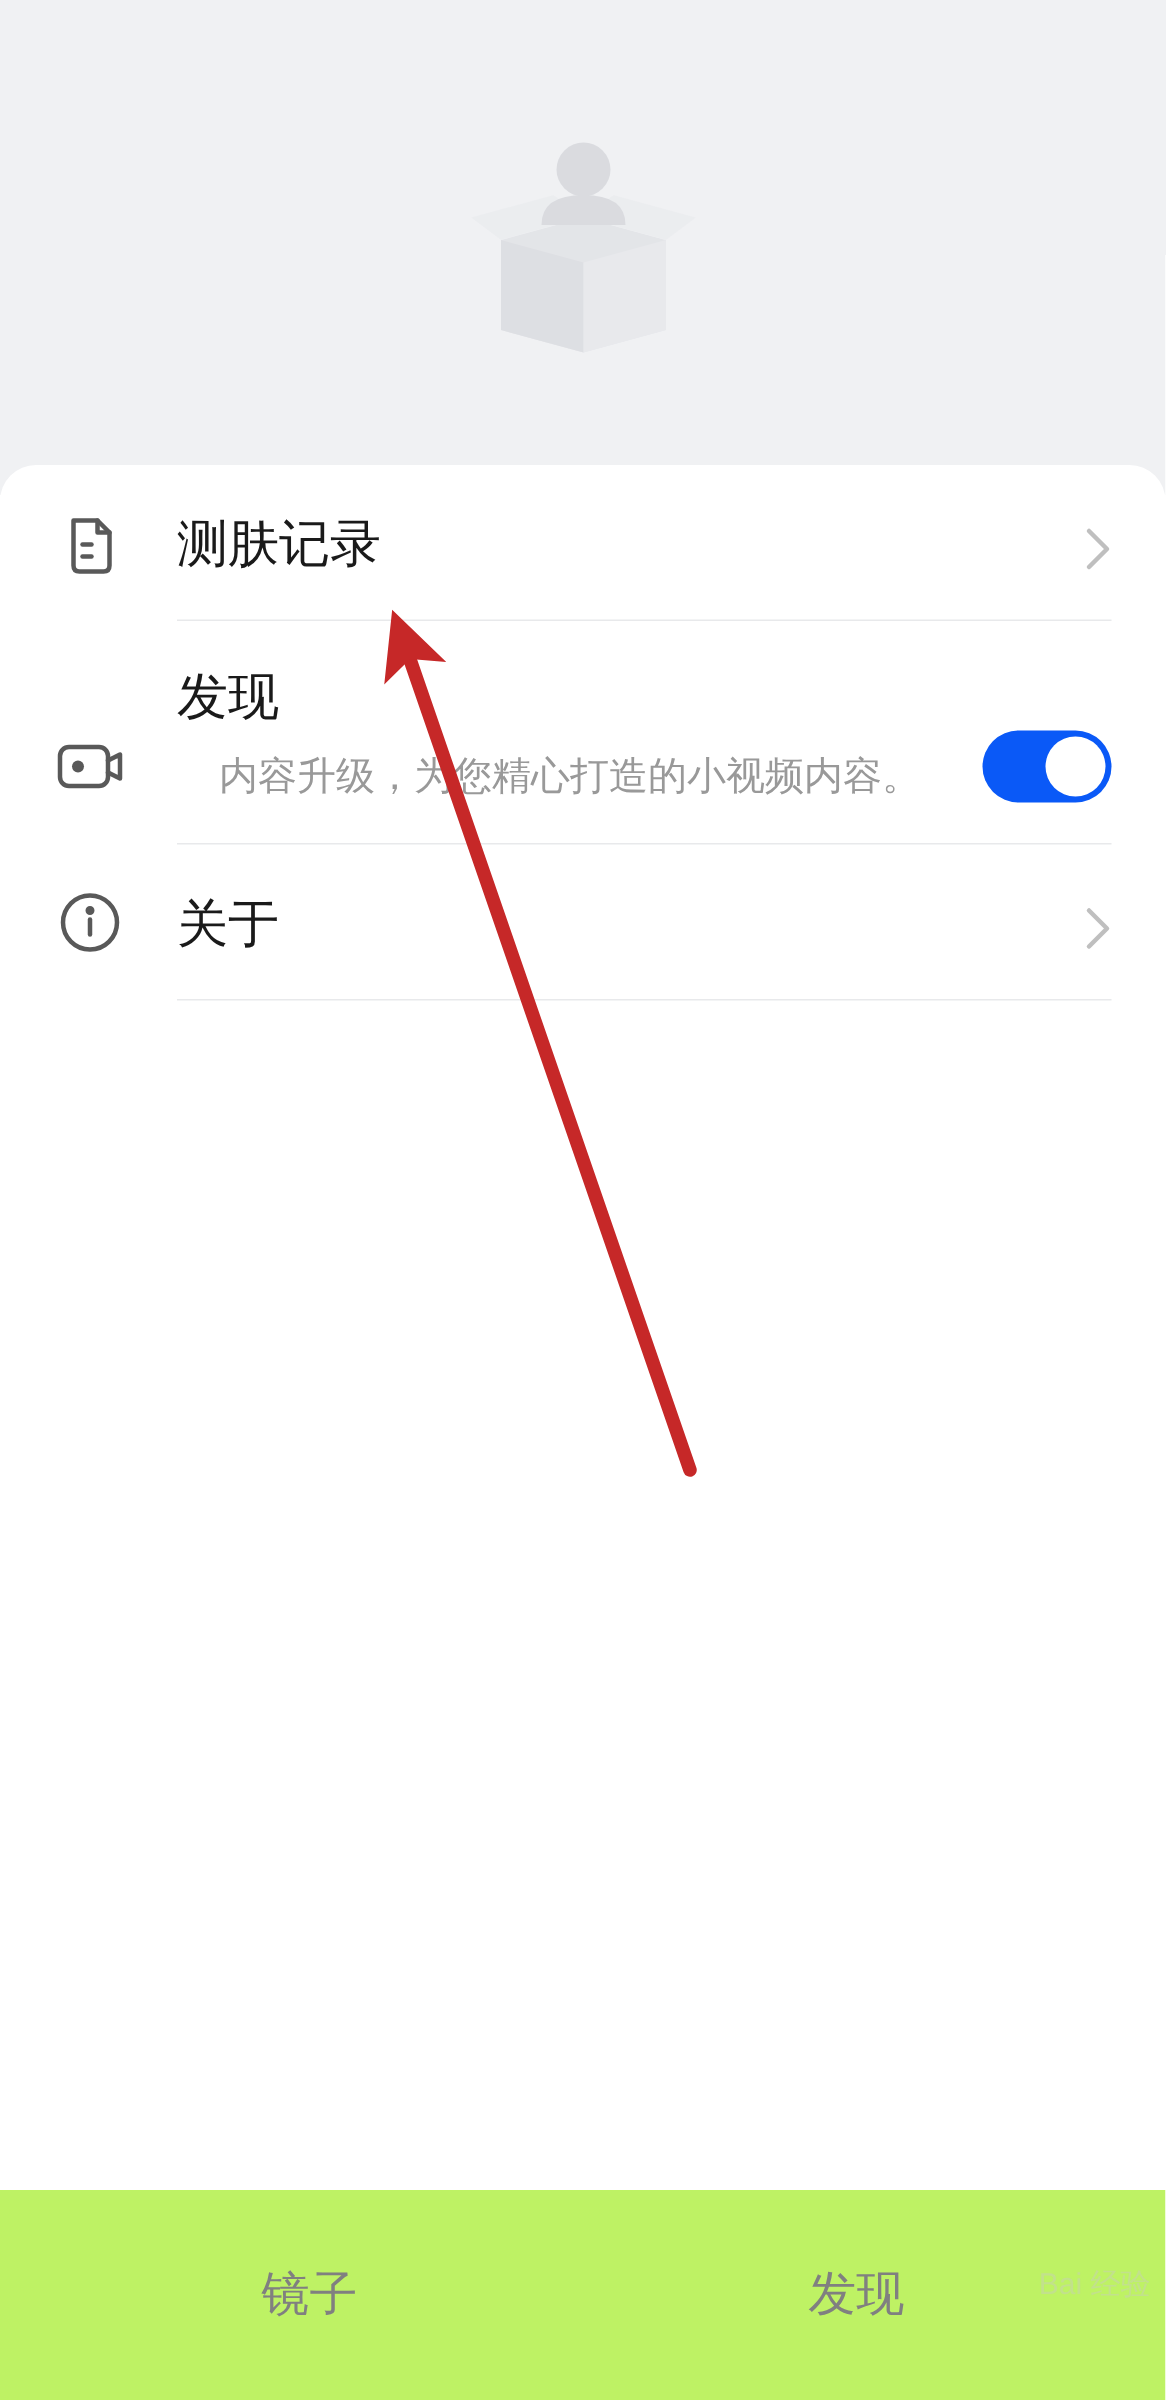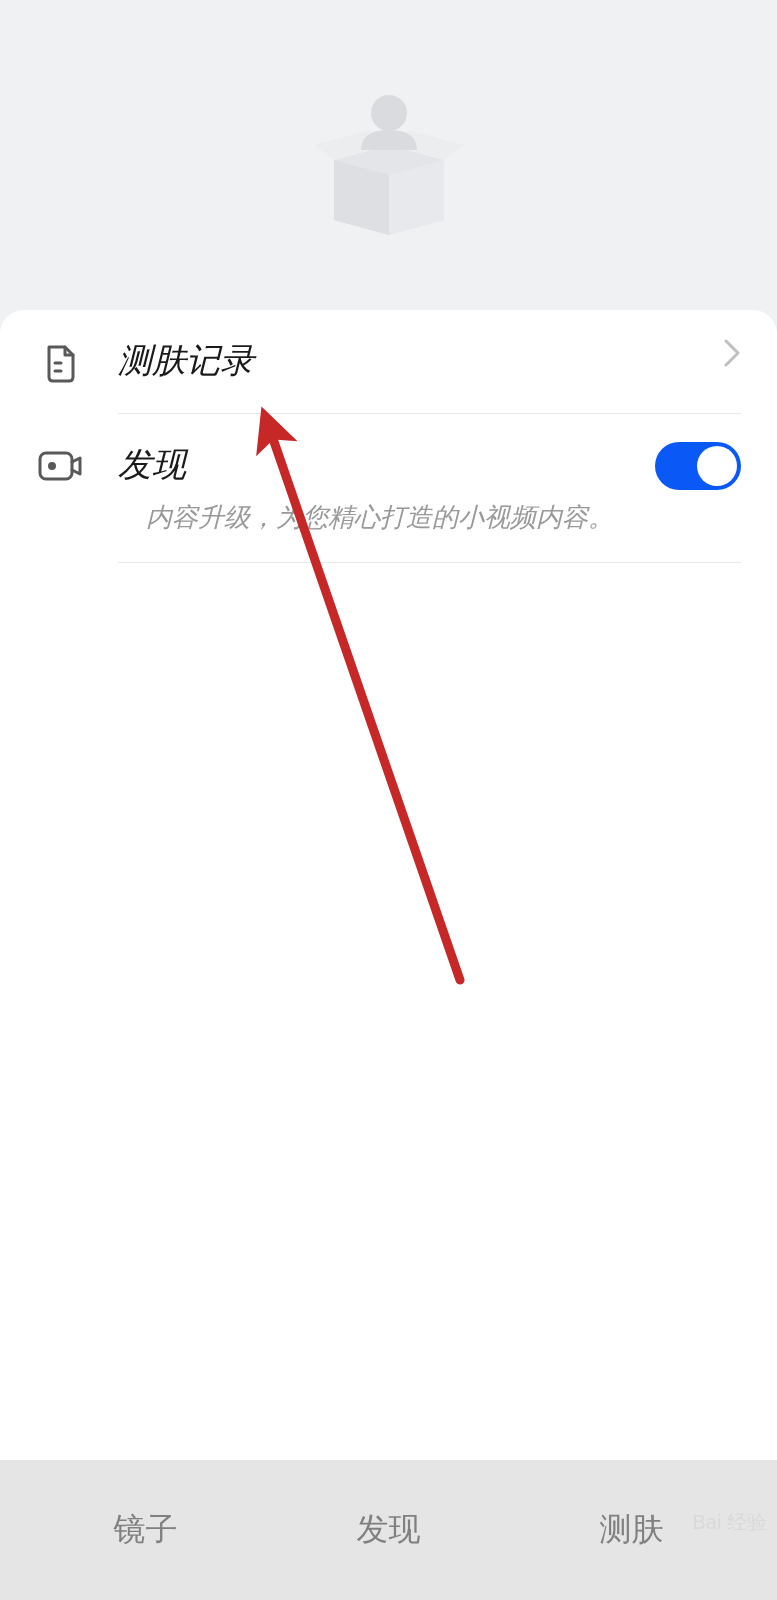--- a/index.html
+++ b/index.html
@@ -33,24 +33,23 @@
     .content-card {
       background: #ffffff;
       border-radius: 24px 24px 0 0;
       margin-top: -20px;
       position: relative;
       z-index: 2;
       padding: 0;
     }
     .list-item {
       display: flex;
-      align-items: flex-start;
+      align-items: flex-end;
       padding: 28px 36px;
       position: relative;
-      font-style: italic;
     }
     .list-item-divider {
       position: absolute;
       left: 118px;
       right: 36px;
       bottom: 0;
       height: 1px;
       background: #e8e9eb;
     }
     .list-icon {
@@ -101,21 +100,21 @@
       height: 40px;
       border-radius: 50%;
       background: #ffffff;
     }
     .bottom-nav {
       position: absolute;
       bottom: 0;
       left: 0;
       right: 0;
       height: 140px;
-      background: #e5e5e5;
+      background: #bef264;
       display: flex;
       align-items: center;
       justify-content: space-around;
       padding: 0 24px;
     }
     .nav-item {
       font-size: 32px;
       color: #808080;
       padding: 16px 24px;
     }
@@ -190,29 +189,46 @@
     <div class="list-content">
       <span class="list-title">发现</span>
       <span class="list-subtitle">内容升级，为您精心打造的小视频内容。</span>
     </div>
     <div class="toggle-switch">
       <div class="toggle-knob"></div>
     </div>
     <div class="list-item-divider"></div>
   </div>
 
+  <div class="list-item">
+    <div class="list-icon">
+      <svg width="42" height="42" viewBox="0 0 42 42" fill="none" stroke="#595959" stroke-width="3" stroke-linecap="round" stroke-linejoin="round">
+        <circle cx="21" cy="21" r="18"></circle>
+        <line x1="21" y1="19" x2="21" y2="29"></line>
+        <circle cx="21" cy="13" r="1.5" fill="#595959"></circle>
+      </svg>
+    </div>
+    <div class="list-content">
+      <span class="list-title">关于</span>
+    </div>
+    <div class="chevron-right">
+      <svg width="18" height="30" viewBox="0 0 18 30" fill="none" stroke="#bfbfbf" stroke-width="3" stroke-linecap="round" stroke-linejoin="round">
+        <polyline points="3,3 15,15 3,27"></polyline>
+      </svg>
+    </div>
+    <div class="list-item-divider"></div>
+  </div>
 
 </div>
 
 <svg class="annotation-arrow" width="250" height="620" viewBox="0 0 250 620">
   <line x1="30" y1="40" x2="220" y2="590" stroke="#c62828" stroke-width="9" stroke-linecap="round"></line>
   <polygon points="30,15 8,60 30,50 52,60" fill="#c62828" transform="rotate(-20 30 40)"></polygon>
 </svg>
 
 <div class="watermark">
   <span>Bai 经验</span>
 </div>
 
 <div class="bottom-nav">
   <div class="nav-item">镜子</div>
   <div class="nav-item">发现</div>
-  <div class="nav-item">测肤</div>
 </div>
 
 </body></html>

